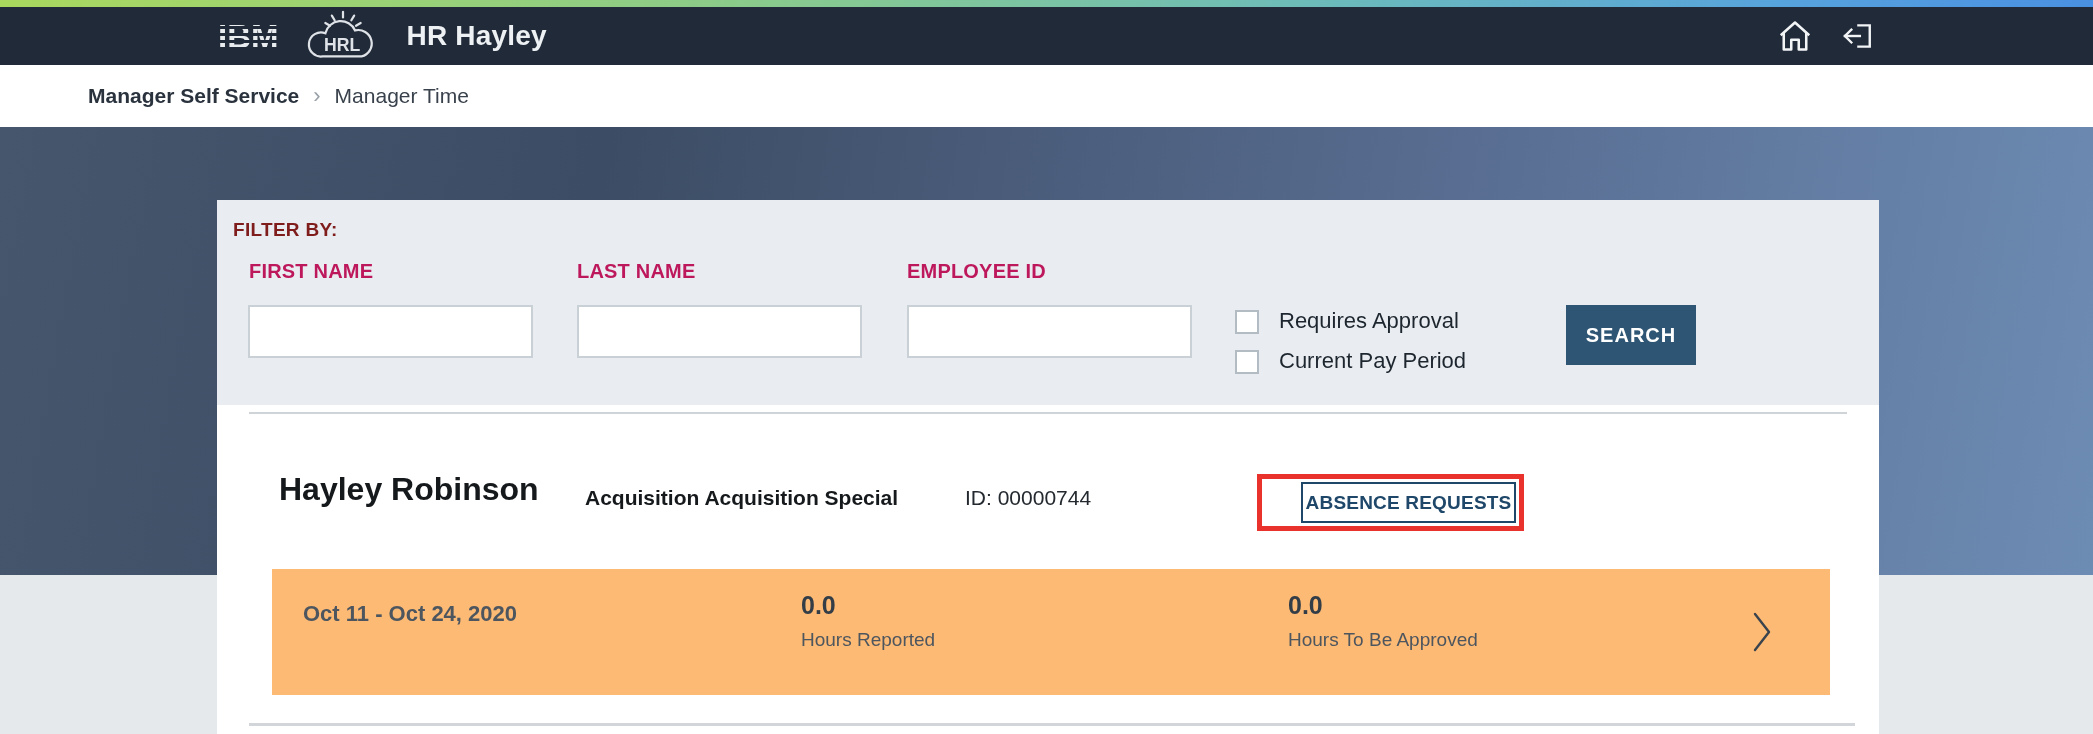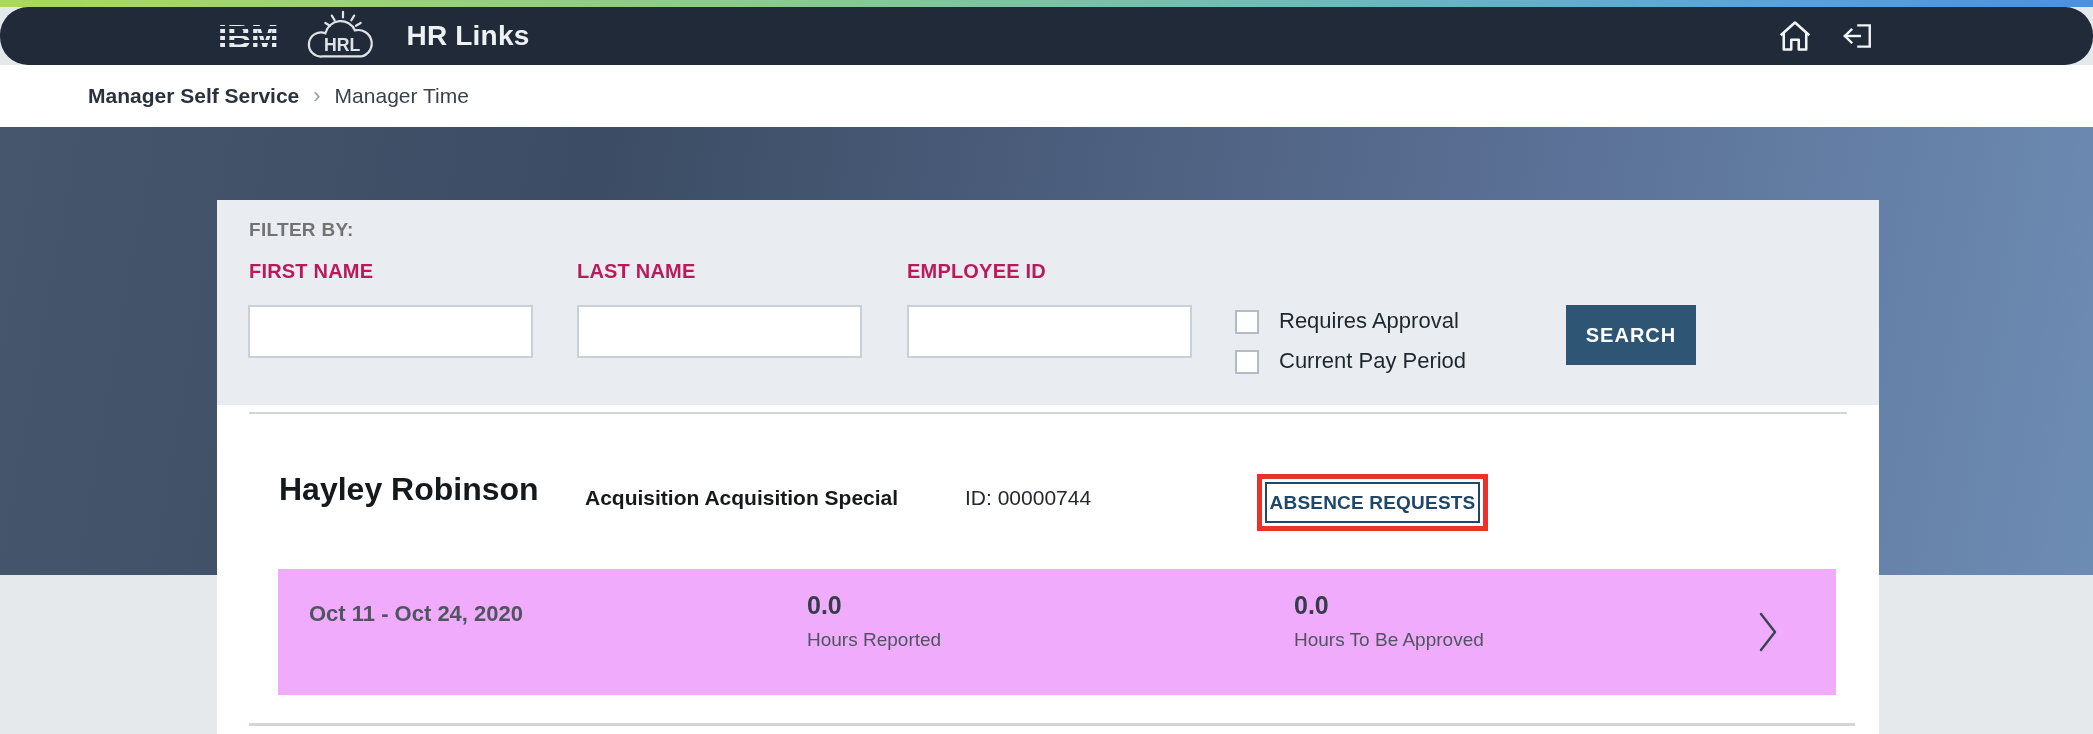--- a/index.html
+++ b/index.html
@@ -5,21 +5,21 @@
   * { box-sizing: border-box; margin: 0; padding: 0; }
   html,body { background:#e5e9ec; }
   body { font-family:"Liberation Sans", sans-serif; }
   .screen { position:relative; width:2093px; height:734px; background:#e5e9ec; overflow:hidden; }
 
   
   .accent-strip { position:absolute; left:0; top:0; width:2093px; height:7px;
     background:linear-gradient(90deg,#aad85e 0%,#8bcb8a 35%,#6dbcb8 62%,#57a3dd 85%,#4a90e2 100%); }
 
   
-  .app-header { position:absolute; left:0; top:7px; width:2093px; height:58px; background:#202a38;border-radius:28px; }
+  .app-header { position:absolute; left:0; top:7px; width:2093px; height:58px; background:#202a38; }
   .brand { position:absolute; left:218px; top:0; height:58px; display:flex; align-items:center; gap:22px; }
   .ibm-logo { position:relative; color:#e9ecef; font-weight:900; font-size:33px; letter-spacing:0px; line-height:1; }
   .ibm-stripes { position:absolute; left:-2px; right:-2px; top:2px; bottom:0;
     background:repeating-linear-gradient(to bottom, transparent 0 4px, #202a38 4px 7px); }
   .cloud-icon svg { display:block; }
   .brand-title { color:#eef1f4; font-size:28px; font-weight:700; letter-spacing:0.2px; }
   .header-actions { position:absolute; right:0; top:0; height:58px; display:flex; align-items:center; gap:26px; padding-right:218px; }
   .icon-btn { width:36px; height:36px; display:flex; align-items:center; justify-content:center; cursor:pointer; }
 
   
@@ -31,21 +31,21 @@
 
   
   .hero { position:absolute; left:0; top:127px; width:2093px; height:448px;
     background:linear-gradient(100deg,#46566d 0%,#3c4c64 28%,#5a6f94 70%,#6d8cb4 100%); }
 
   
   .card { position:absolute; left:217px; top:200px; width:1662px; height:534px; background:#ffffff; }
 
   
   .filter-panel { position:absolute; left:0; top:0; width:1662px; height:205px; background:#e9edf1; }
-  .filter-title { position:absolute; left:32px; top:19px; font-size:19px; font-weight:700; color:#737373; letter-spacing:0.3px; }
+  .filter-title { position:absolute; left:16px; top:19px; font-size:19px; font-weight:700; color:#7f1d1d; letter-spacing:0.3px; }
   .field-label { position:absolute; top:60px; font-size:20px; font-weight:bold; color:#be185d; letter-spacing:0.2px; }
   .field-input { position:absolute; top:105px; width:285px; height:53px; background:#ffffff;
     border:2px solid #c9d0d6; font-size:20px; color:#222; padding:0 10px; outline:none; }
   .lbl-first { left:32px; } .inp-first { left:31px; }
   .lbl-last { left:360px; } .inp-last { left:360px; }
   .lbl-emp { left:690px; } .inp-emp { left:690px; }
   .checkbox-row { position:absolute; left:1018px; display:flex; align-items:flex-end; gap:20px; }
   .cb-row-1 { top:108px; } .cb-row-2 { top:148px; }
   .checkbox { width:24px; height:24px; background:#ffffff; border:2px solid #b4bcc3; cursor:pointer; }
   .cb-label { font-size:22px; color:#1d252e; }
@@ -54,27 +54,27 @@
     display:flex; align-items:center; justify-content:center; font-family:"Liberation Sans", sans-serif; }
 
   .panel-divider { position:absolute; left:32px; top:212px; width:1598px; height:2px; background:#cfd4d8; }
 
   
   .emp-name { position:absolute; left:62px; top:271px; font-size:32px; font-weight:bold; color:#16191c; }
   .emp-title { position:absolute; left:368px; top:286px; font-size:21px; font-weight:bold; color:#16191c; }
   .emp-id { position:absolute; left:748px; top:286px; font-size:21px; color:#23292f; }
   .btn { height:41px; background:#ffffff; border:2px solid #1e4769; color:#1e4769; font-weight:bold; font-size:19px;
     letter-spacing:0.2px; display:flex; align-items:center; justify-content:center; cursor:pointer;
-    font-family:"Liberation Sans", sans-serif; white-space:nowrap; }
+    font-family:"Liberation Sans", sans-serif; white-space:nowrap;margin-left:36px; }
   .highlight-box { position:absolute; left:1040px; top:274px; border:5px solid #e9322b; padding:3px; background:#ffffff; }
   .btn-absence { width:215px; }
   .btn-additional { position:absolute; left:1286px; top:282px; width:296px; }
 
   
-  .period-row { position:absolute; left:61px; top:369px; width:1558px; height:126px; background:#f0abfc; cursor:pointer; }
+  .period-row { position:absolute; left:55px; top:369px; width:1558px; height:126px; background:#fdba74; cursor:pointer; }
   .period-range { position:absolute; left:31px; top:32px; font-size:22px; font-weight:bold; color:#4d565f; }
   .hours-group { position:absolute; top:0; height:100%; }
   .hg-1 { left:529px; } .hg-2 { left:1016px; }
   .hours-value { position:absolute; top:22px; font-size:25px; font-weight:bold; color:#323d47; }
   .hours-label { position:absolute; top:60px; font-size:19px; color:#4d565f; white-space:nowrap; }
   .row-chevron { position:absolute; left:1478px; top:40px; }
 
   .bottom-divider { position:absolute; left:32px; top:523px; width:1606px; height:3px; background:#d2d6da; }
 </style>
 </head>
@@ -94,21 +94,21 @@
         <svg width="84" height="52" viewBox="0 0 84 56" fill="none" stroke="#dfe3e8" stroke-width="2.4" stroke-linecap="round">
           <line x1="42" y1="2" x2="42" y2="8"></line>
           <line x1="30" y1="6" x2="33" y2="11"></line>
           <line x1="54" y1="6" x2="51" y2="11"></line>
           <line x1="23" y1="14" x2="28" y2="17"></line>
           <line x1="61" y1="14" x2="56" y2="17"></line>
           <path d="M20 50 a13 13 0 1 1 3-25 a17 17 0 0 1 32-3 a12 12 0 1 1 7 28 z"></path>
           <text x="41" y="44" text-anchor="middle" font-size="19" font-weight="bold" fill="#dfe3e8" stroke="none" font-family="Liberation Sans, sans-serif">HRL</text>
         </svg>
       </span>
-      <span class="brand-title">HR Links</span>
+      <span class="brand-title">HR Hayley</span>
     </div>
     <div class="header-actions">
       <div class="icon-btn">
         <svg width="36" height="36" viewBox="0 0 24 24" fill="none" stroke="#f2f4f6" stroke-width="1.7" stroke-linejoin="round">
           <path d="M2.5 11.5 L12 3 L21.5 11.5"></path>
           <path d="M4.5 10 V21 H9.5 V14.5 H14.5 V21 H19.5 V10"></path>
         </svg>
       </div>
       <div class="icon-btn">
         <svg width="34" height="34" viewBox="0 0 24 24" fill="none" stroke="#f2f4f6" stroke-width="1.7" stroke-linecap="square">

